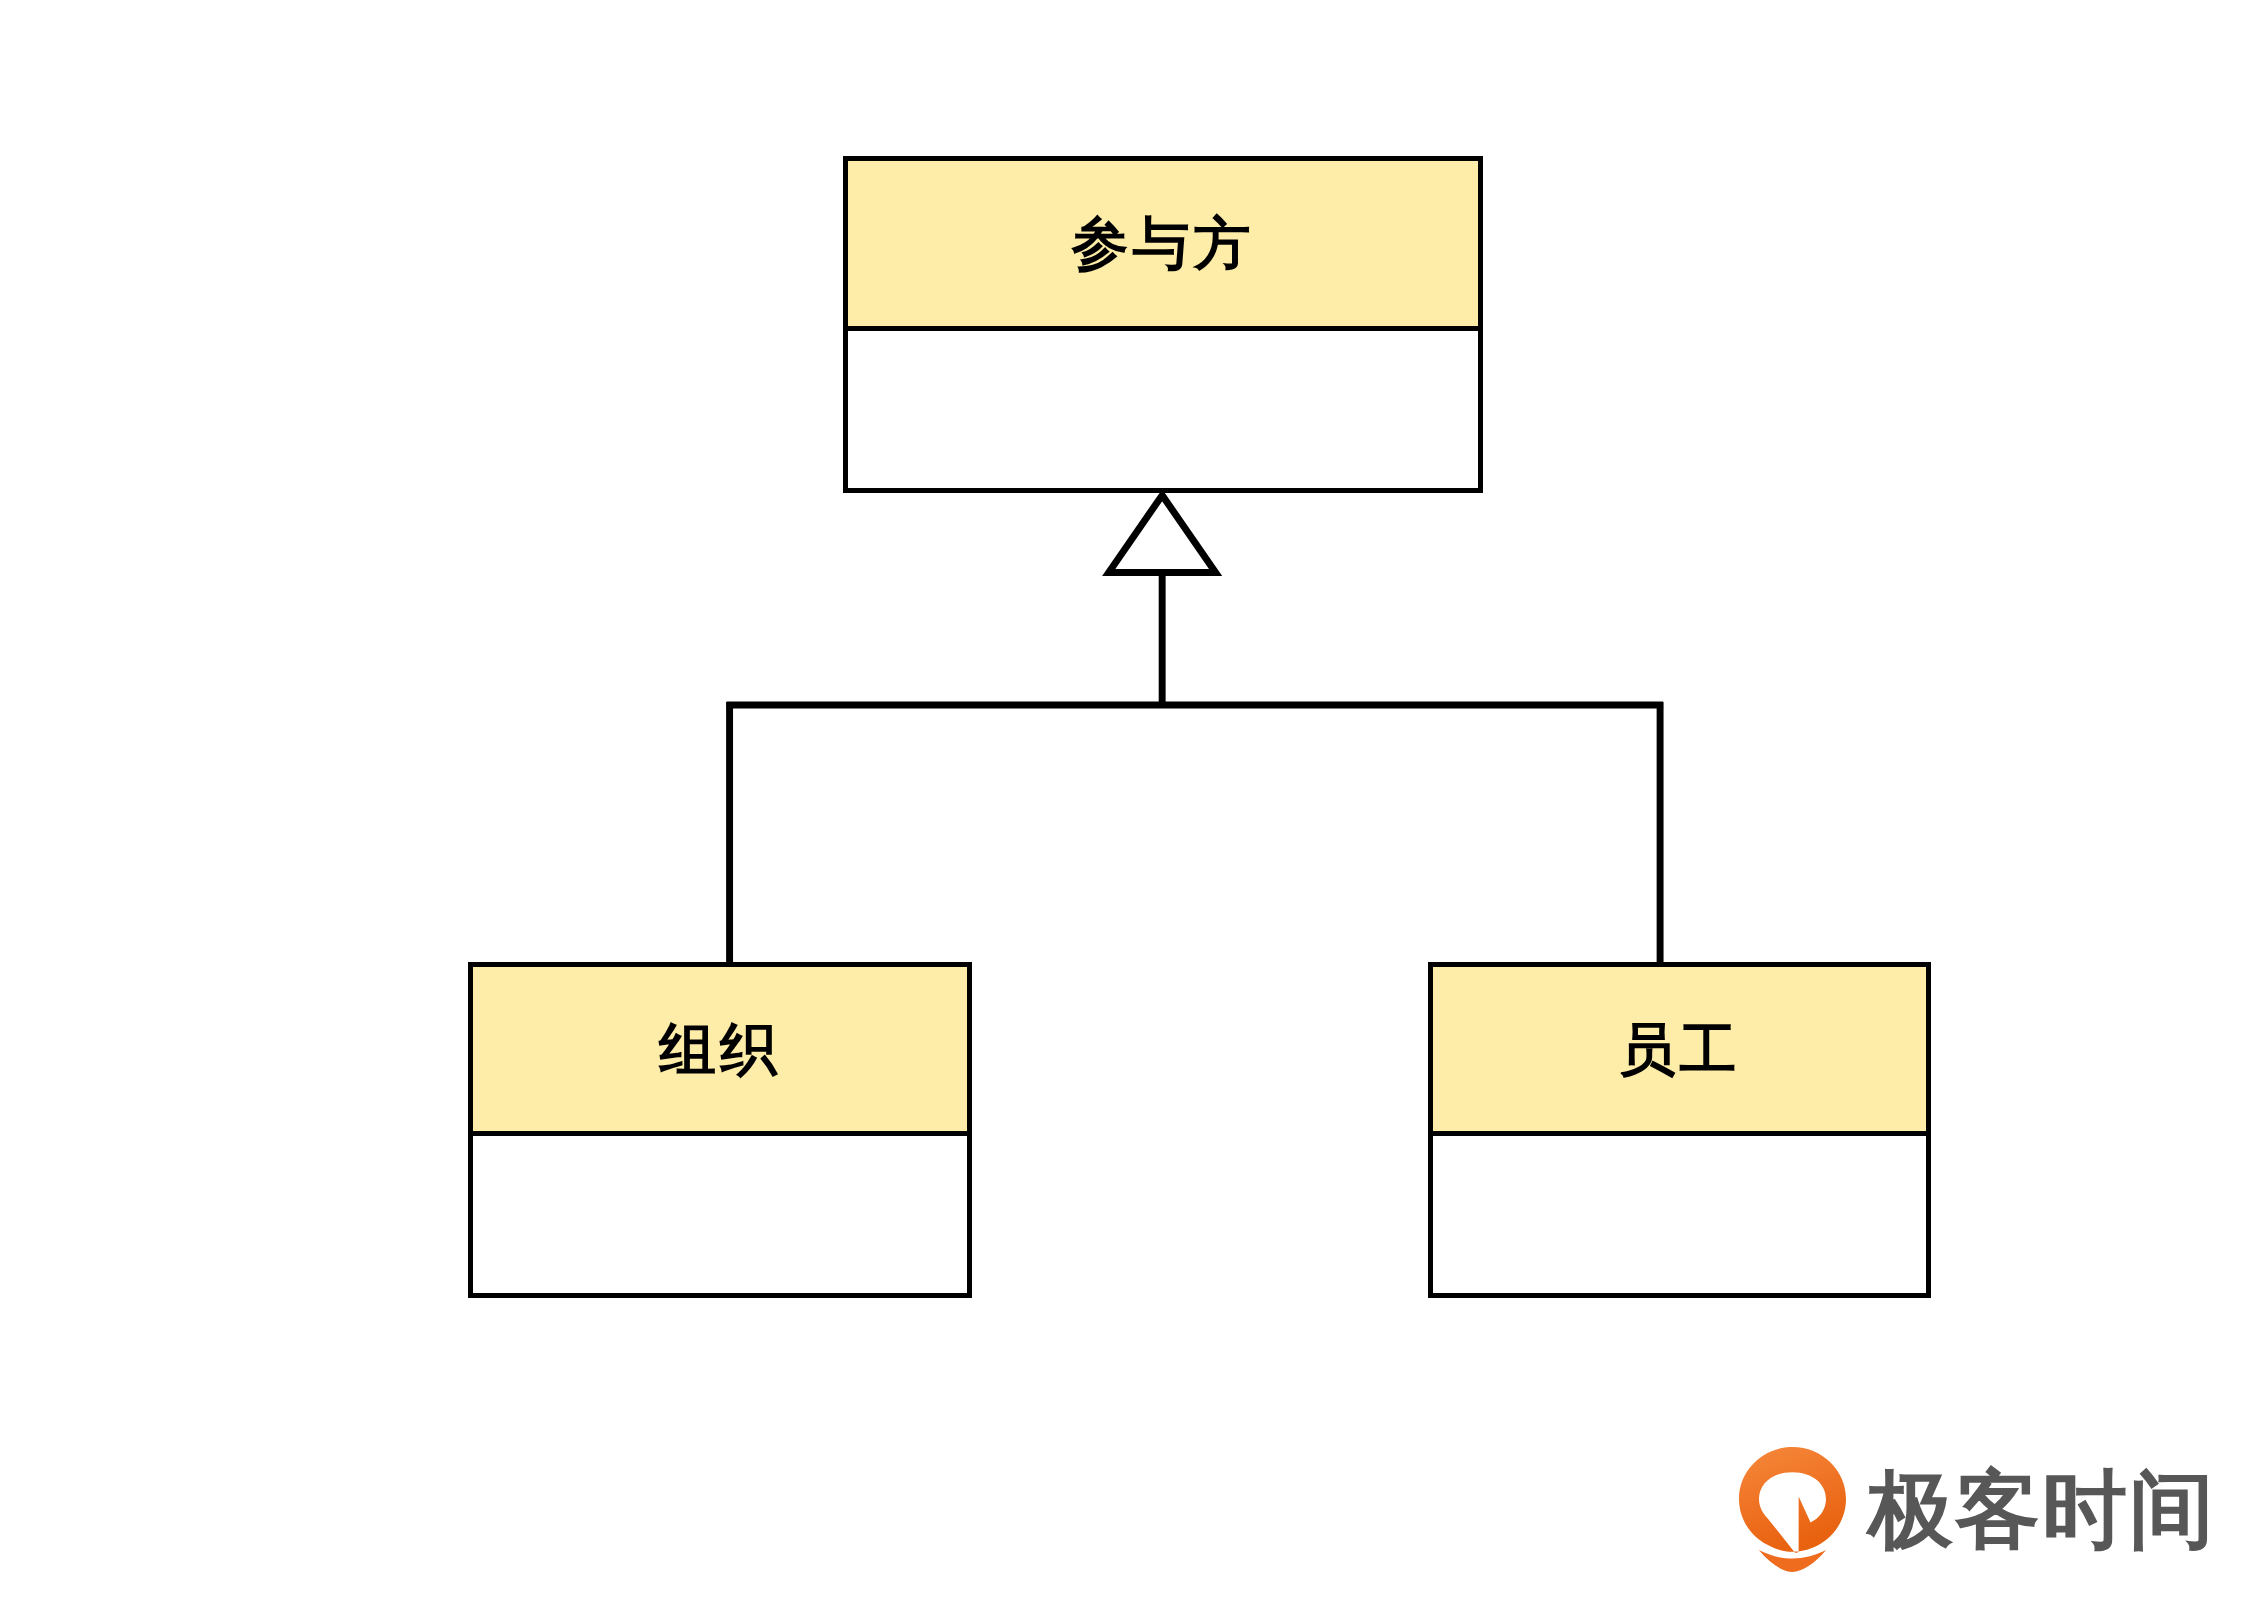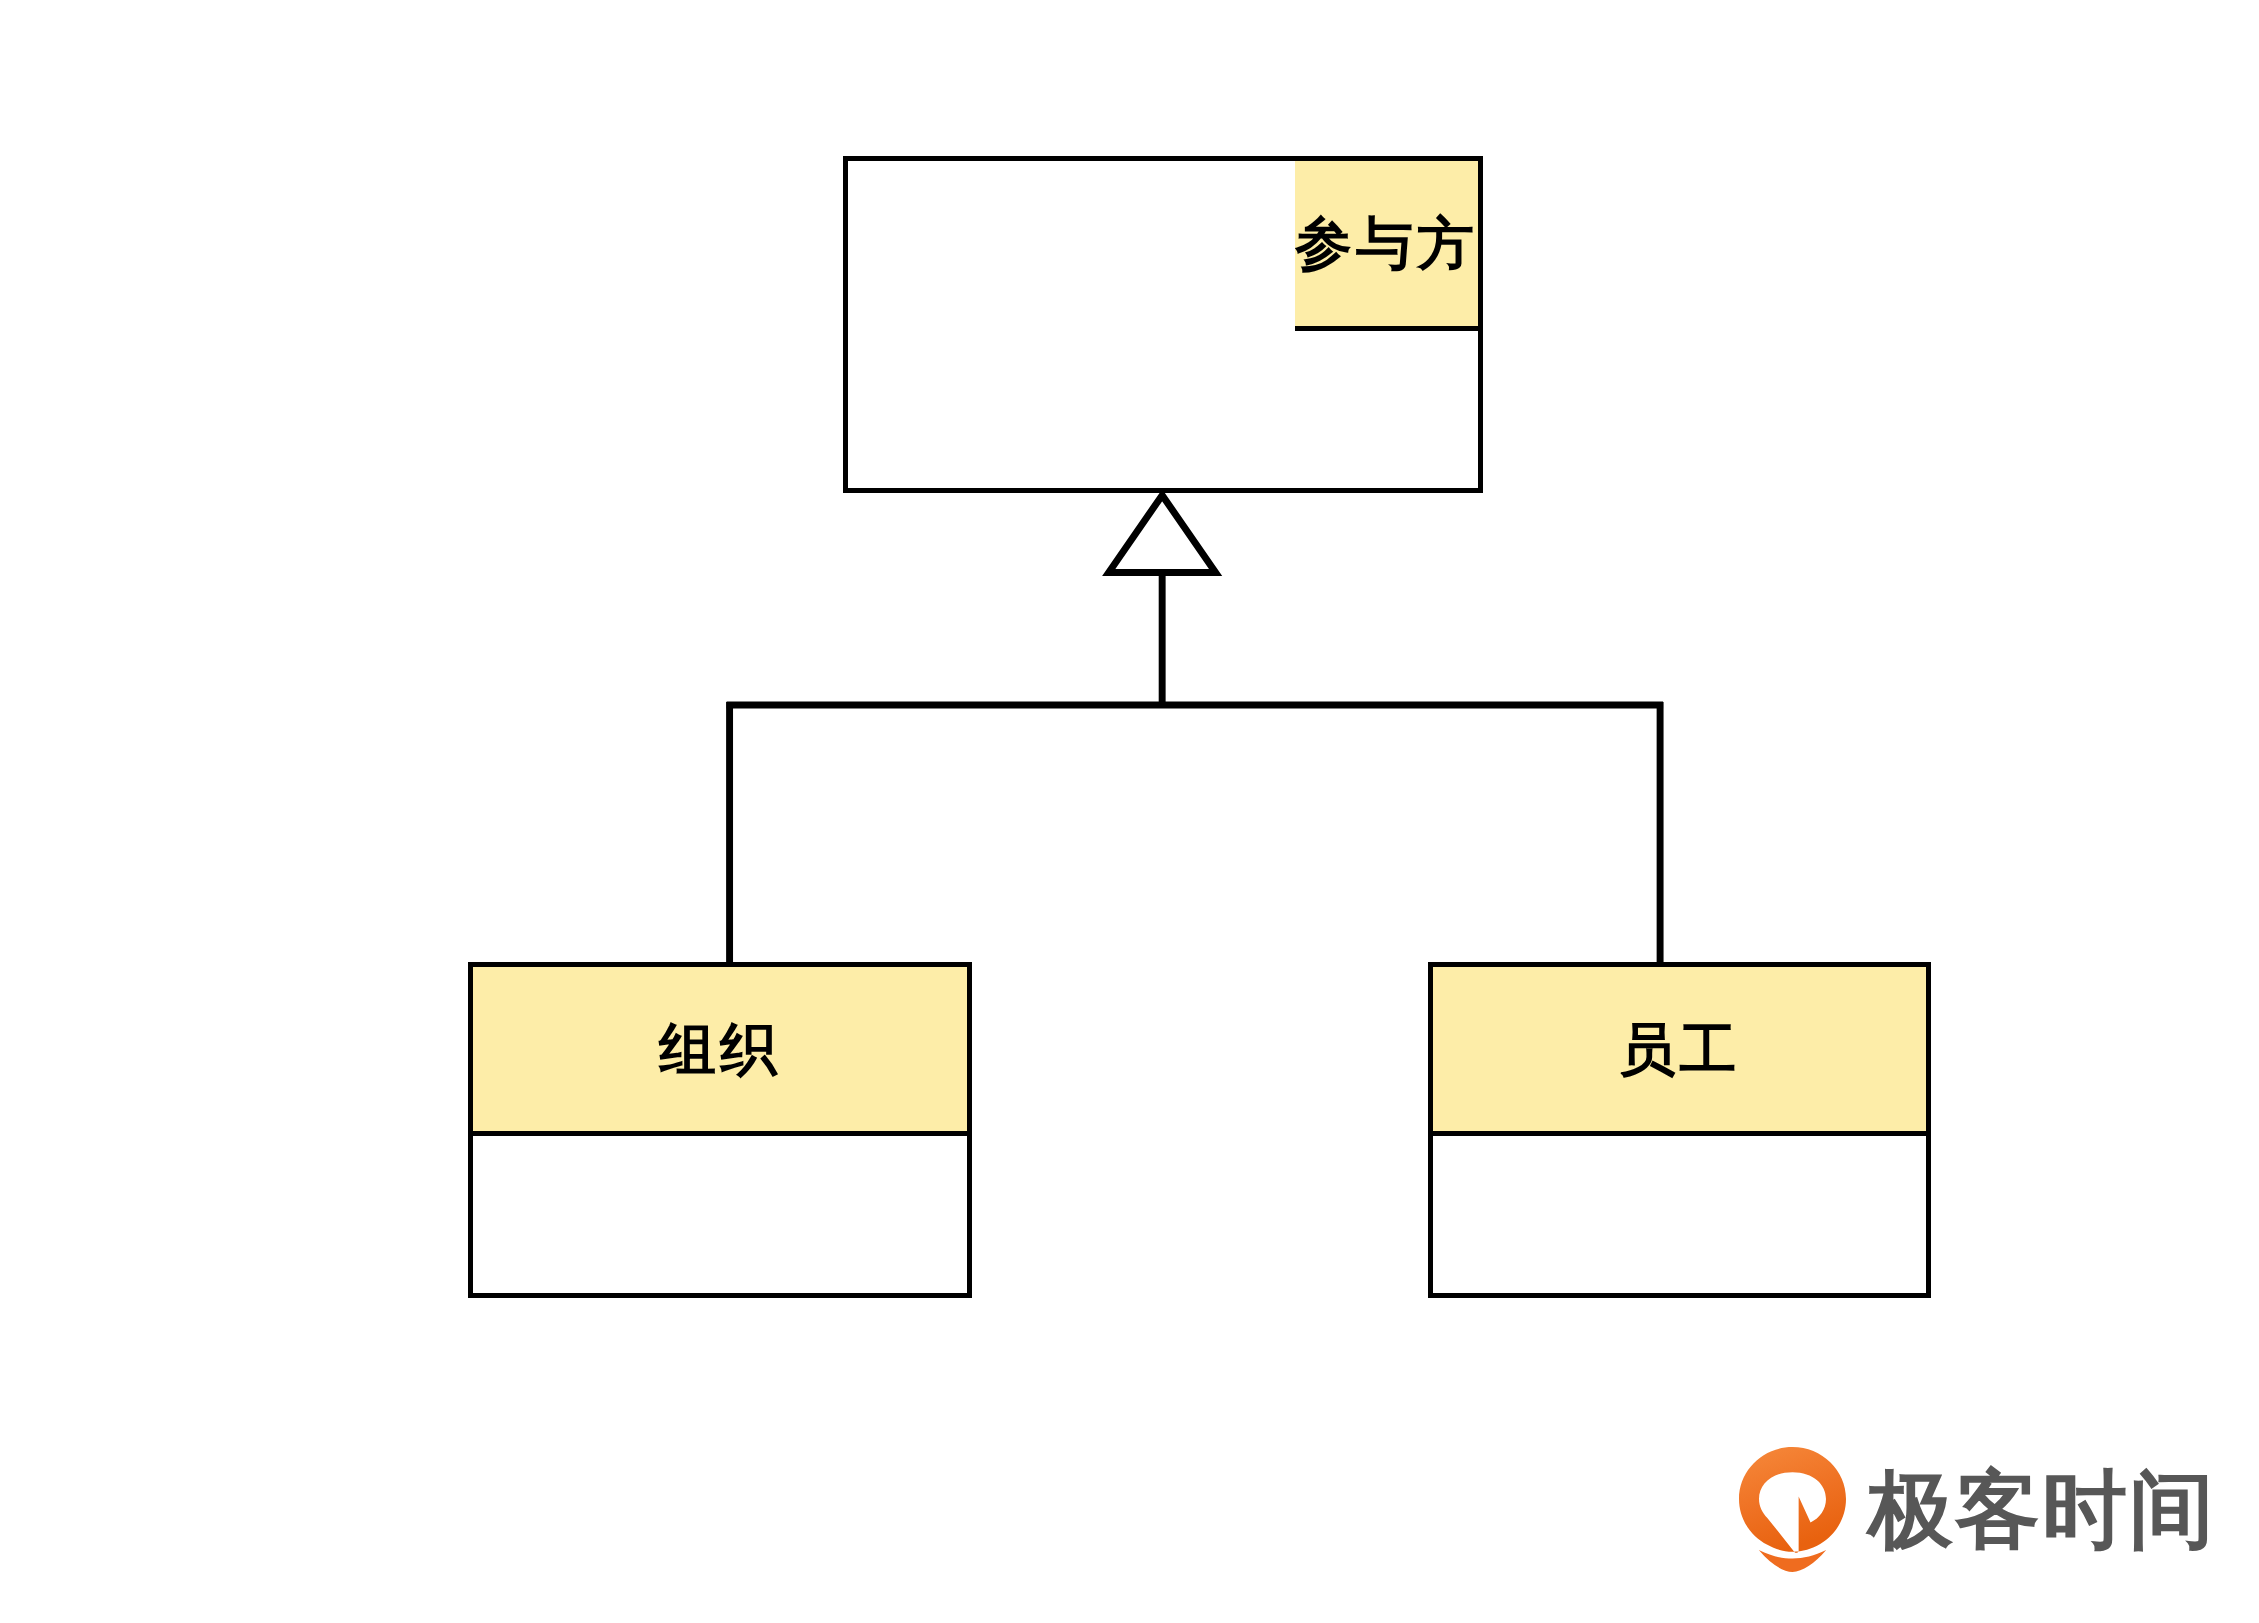--- a/index.html
+++ b/index.html
@@ -43,21 +43,21 @@
     letter-spacing: 4px;
     line-height: 1;
     white-space: nowrap;
   }
   .uml-body {
     flex: 1 1 auto;
     background: #ffffff;
   }
 
   
-  #class-party   { left: 843px;  top: 156px;  width: 640px; height: 337px; align-items: flex-end; }
+  #class-party   { left: 843px;  top: 156px;  width: 640px; height: 337px; }
   #class-party   .uml-header { height: 170px; }
 
   #class-org     { left: 468px;  top: 962px;  width: 504px; height: 336px; }
   #class-org     .uml-header { height: 169px; }
 
   #class-employee{ left: 1428px; top: 962px;  width: 503px; height: 336px; }
   #class-employee .uml-header { height: 169px; }
 
   
   #generalization {

